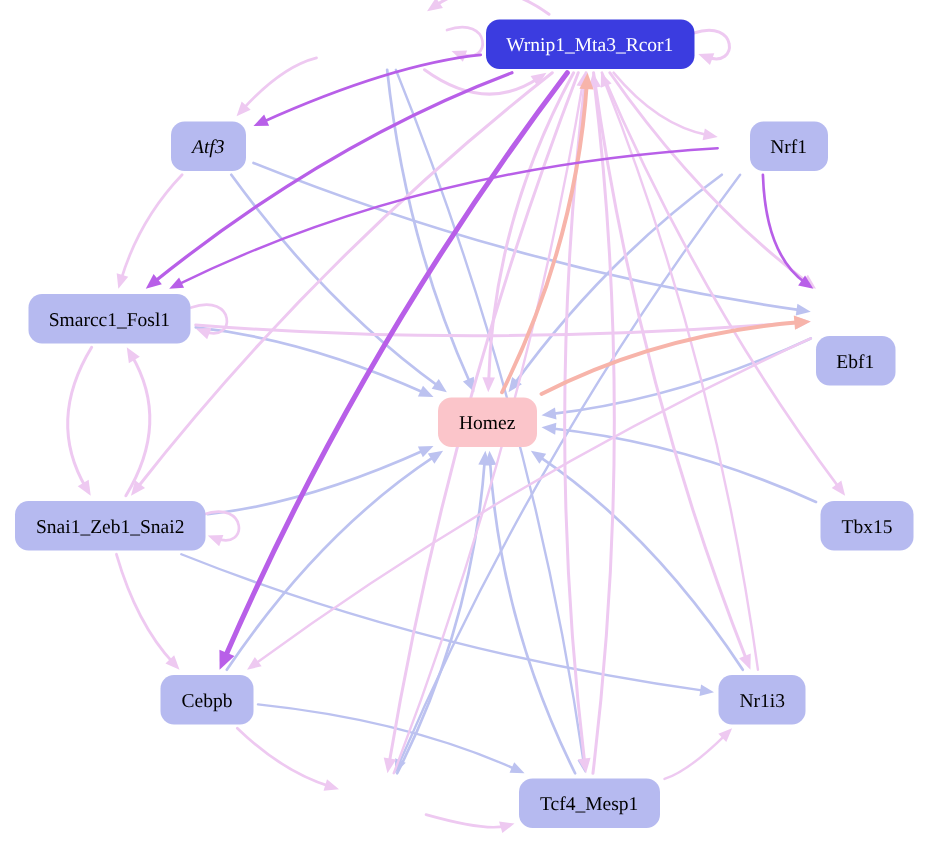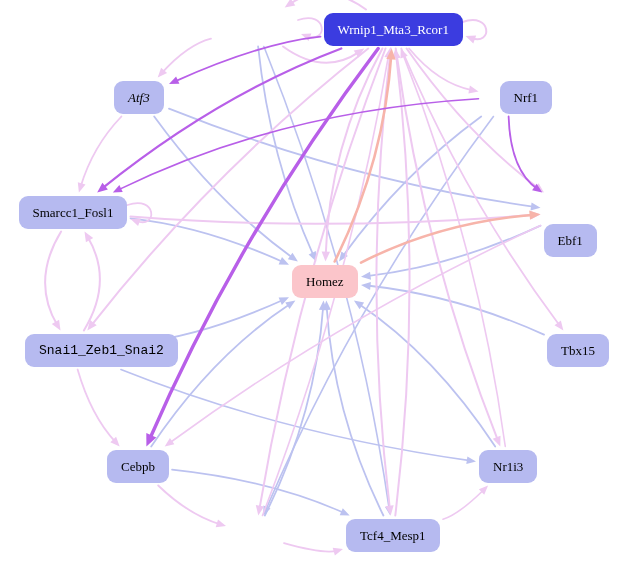--- a/index.html
+++ b/index.html
@@ -132,19 +132,19 @@
       <path d="M 508.6 116.5 Q 510.3 170.0 537.4 189.0" fill="none" stroke="#b85fe8" stroke-width="1.8" stroke-linecap="round"></path>
       <polygon points="542.3,192.5 532.1,190.3 536.7,183.7" fill="#b85fe8"></polygon>
     </svg>
   <div class="node-layer">
       <div class="node" style="background: rgb(59, 60, 224); color: rgb(255, 255, 255); left: 323.5px; top: 12.5px;">Wrnip1_Mta3_Rcor1</div>
       <div class="node" style="background: rgb(182, 186, 240); color: rgb(0, 0, 0); left: 114px; top: 80.5px; font-style: italic;">Atf3</div>
       <div class="node" style="background: rgb(182, 186, 240); color: rgb(0, 0, 0); left: 481.5px; top: 80.5px; margin-left: 18px;">Nrf1</div>
       <div class="node" style="background: rgb(182, 186, 240); color: rgb(0, 0, 0); left: 18.5px; top: 195.5px;">Smarcc1_Fosl1</div>
       <div class="node" style="background: rgb(182, 186, 240); color: rgb(0, 0, 0); left: 543.5px; top: 195.5px; margin-top: 28px;">Ebf1</div>
       <div class="node" style="background: rgb(251, 197, 202); color: rgb(0, 0, 0); left: 292px; top: 264.5px;">Homez</div>
-      <div class="node" style="background: rgb(182, 186, 240); color: rgb(0, 0, 0); left: 25px; top: 333.5px; font-family: Liberation Mono, monospace;">Snai1_Zeb1_Snai2</div>
+      <div class="node" style="background: rgb(182, 186, 240); color: rgb(0, 0, 0); left: 10px; top: 333.5px;">Snai1_Zeb1_Snai2</div>
       <div class="node" style="background: rgb(182, 186, 240); color: rgb(0, 0, 0); left: 547px; top: 333.5px;">Tbx15</div>
       <div class="node" style="background: rgb(182, 186, 240); color: rgb(0, 0, 0); left: 107px; top: 449.5px;">Cebpb</div>
       <div class="node" style="background: rgb(182, 186, 240); color: rgb(0, 0, 0); left: 479px; top: 449.5px;">Nr1i3</div>
       <div class="node" style="background: rgb(182, 186, 240); color: rgb(0, 0, 0); left: 346px; top: 518.5px;">Tcf4_Mesp1</div>
     </div>
 </div>
 
 </body></html>

